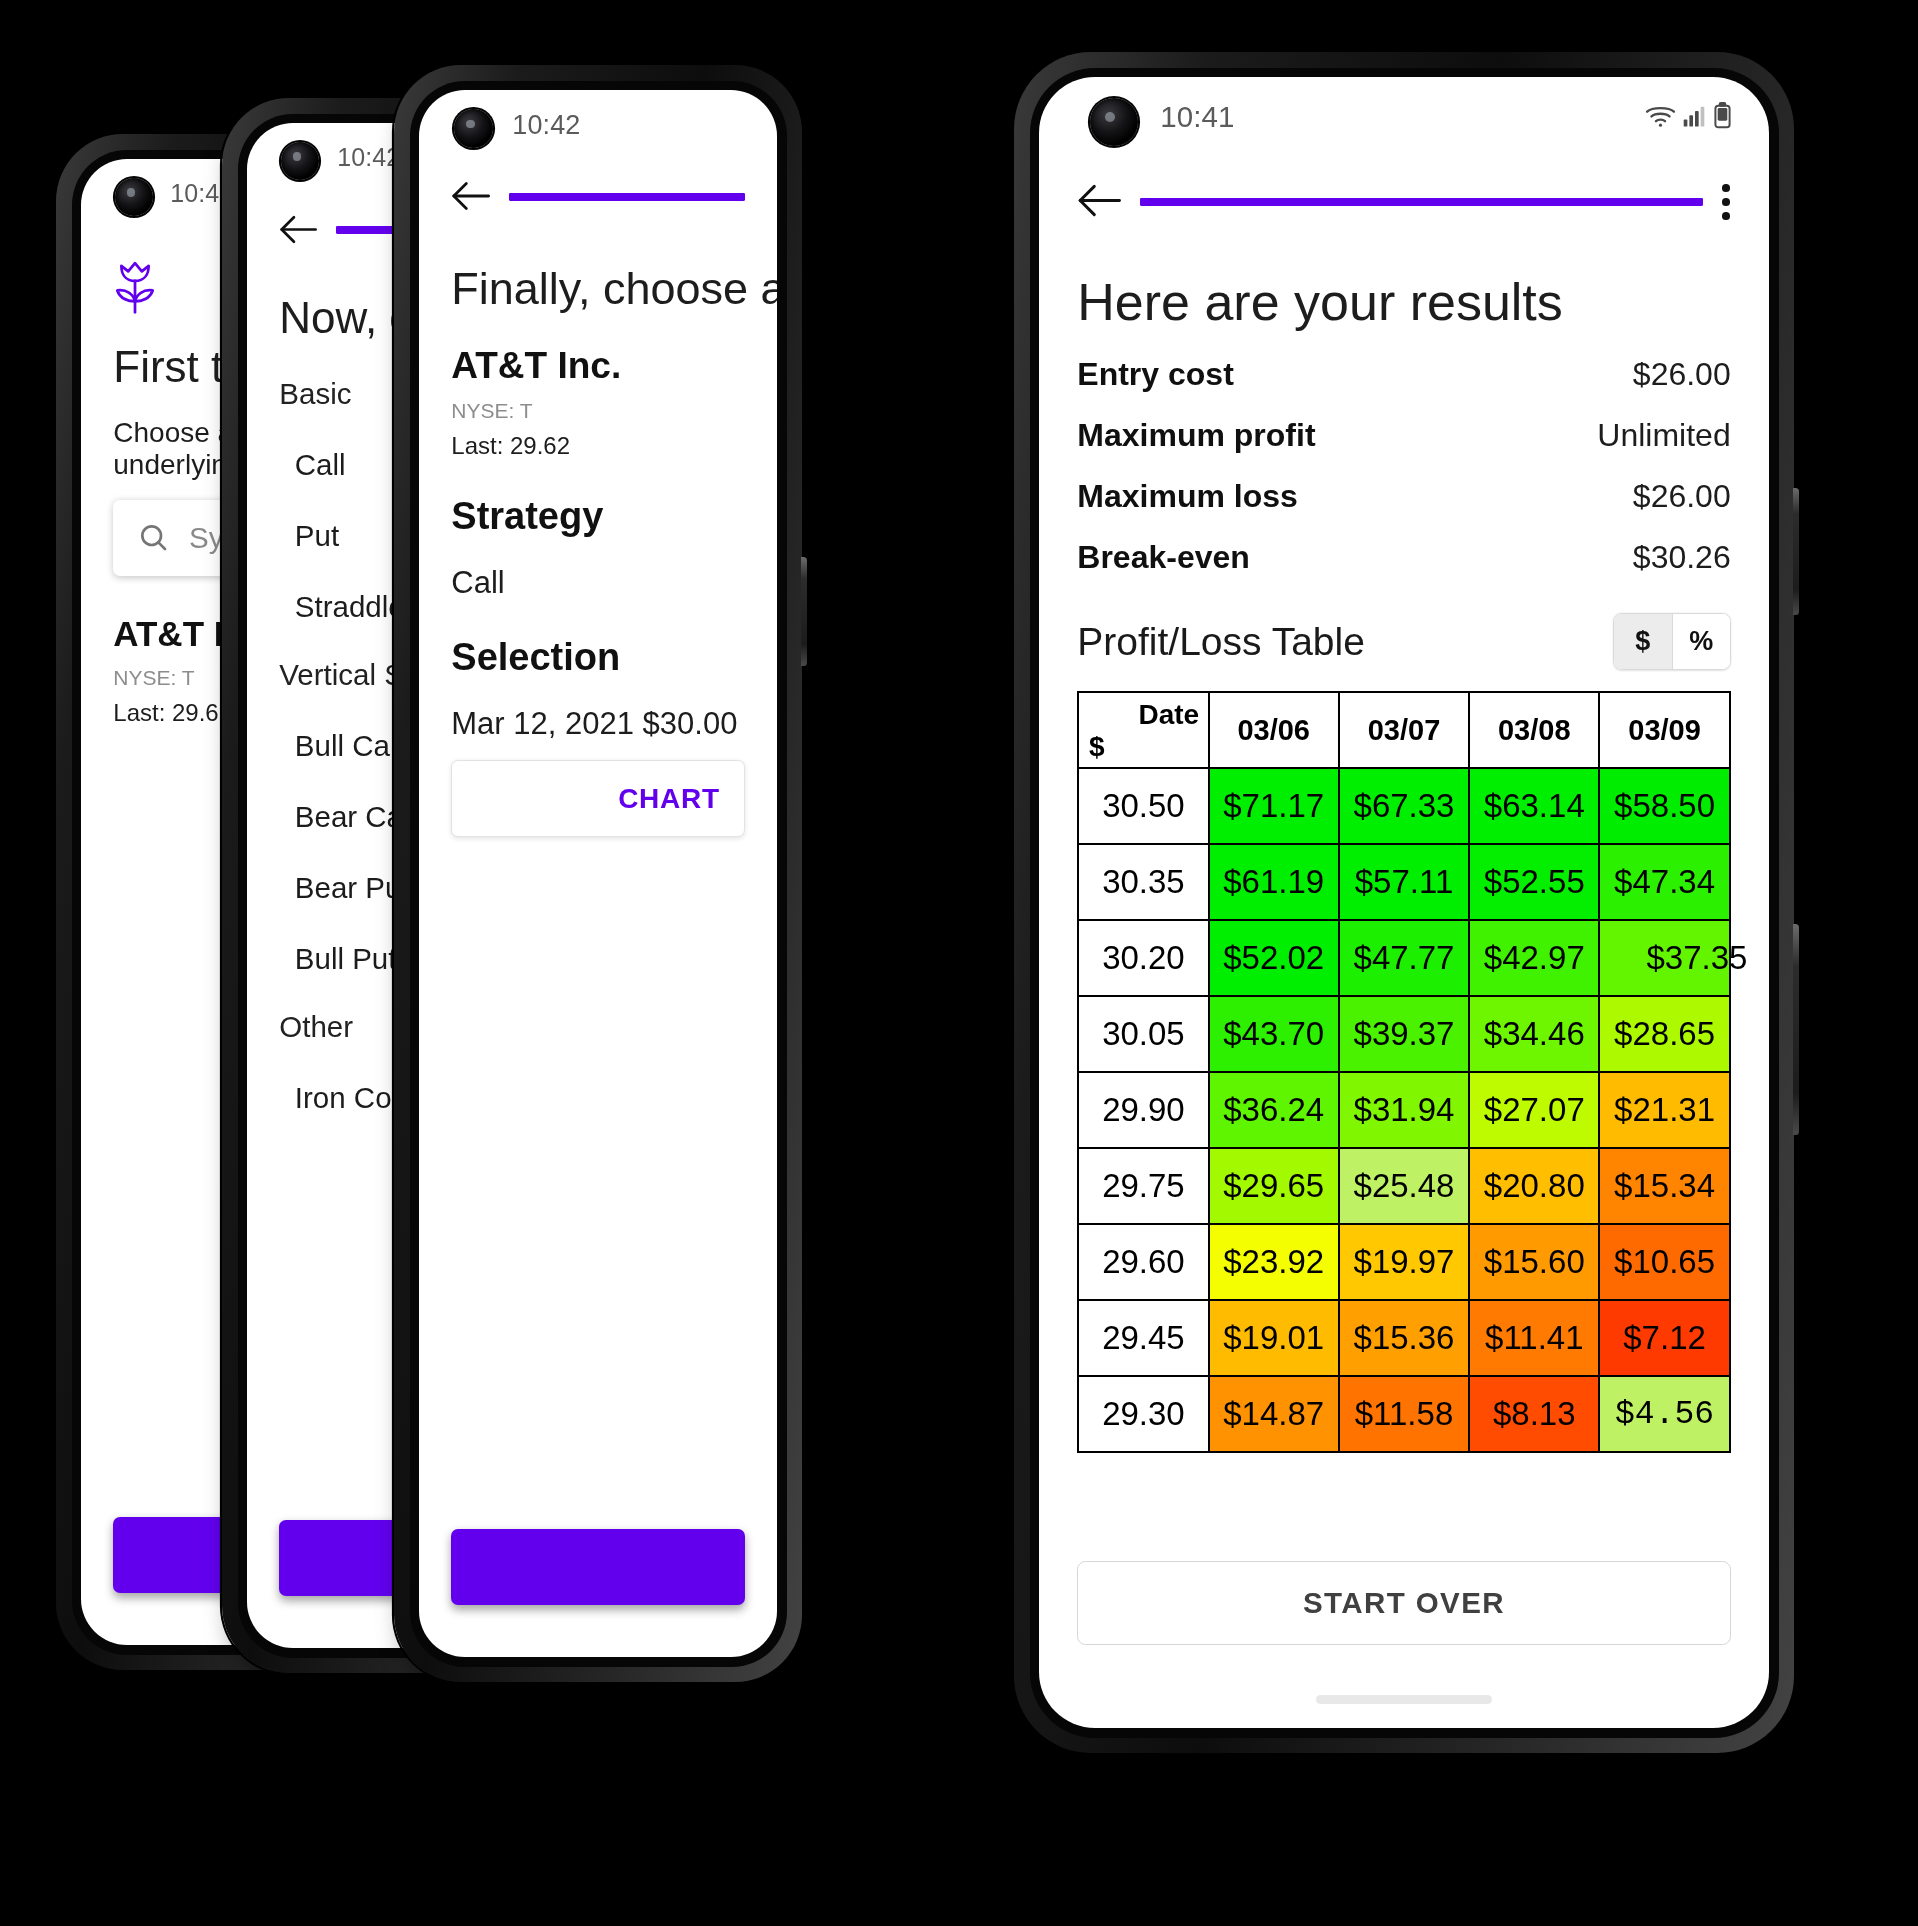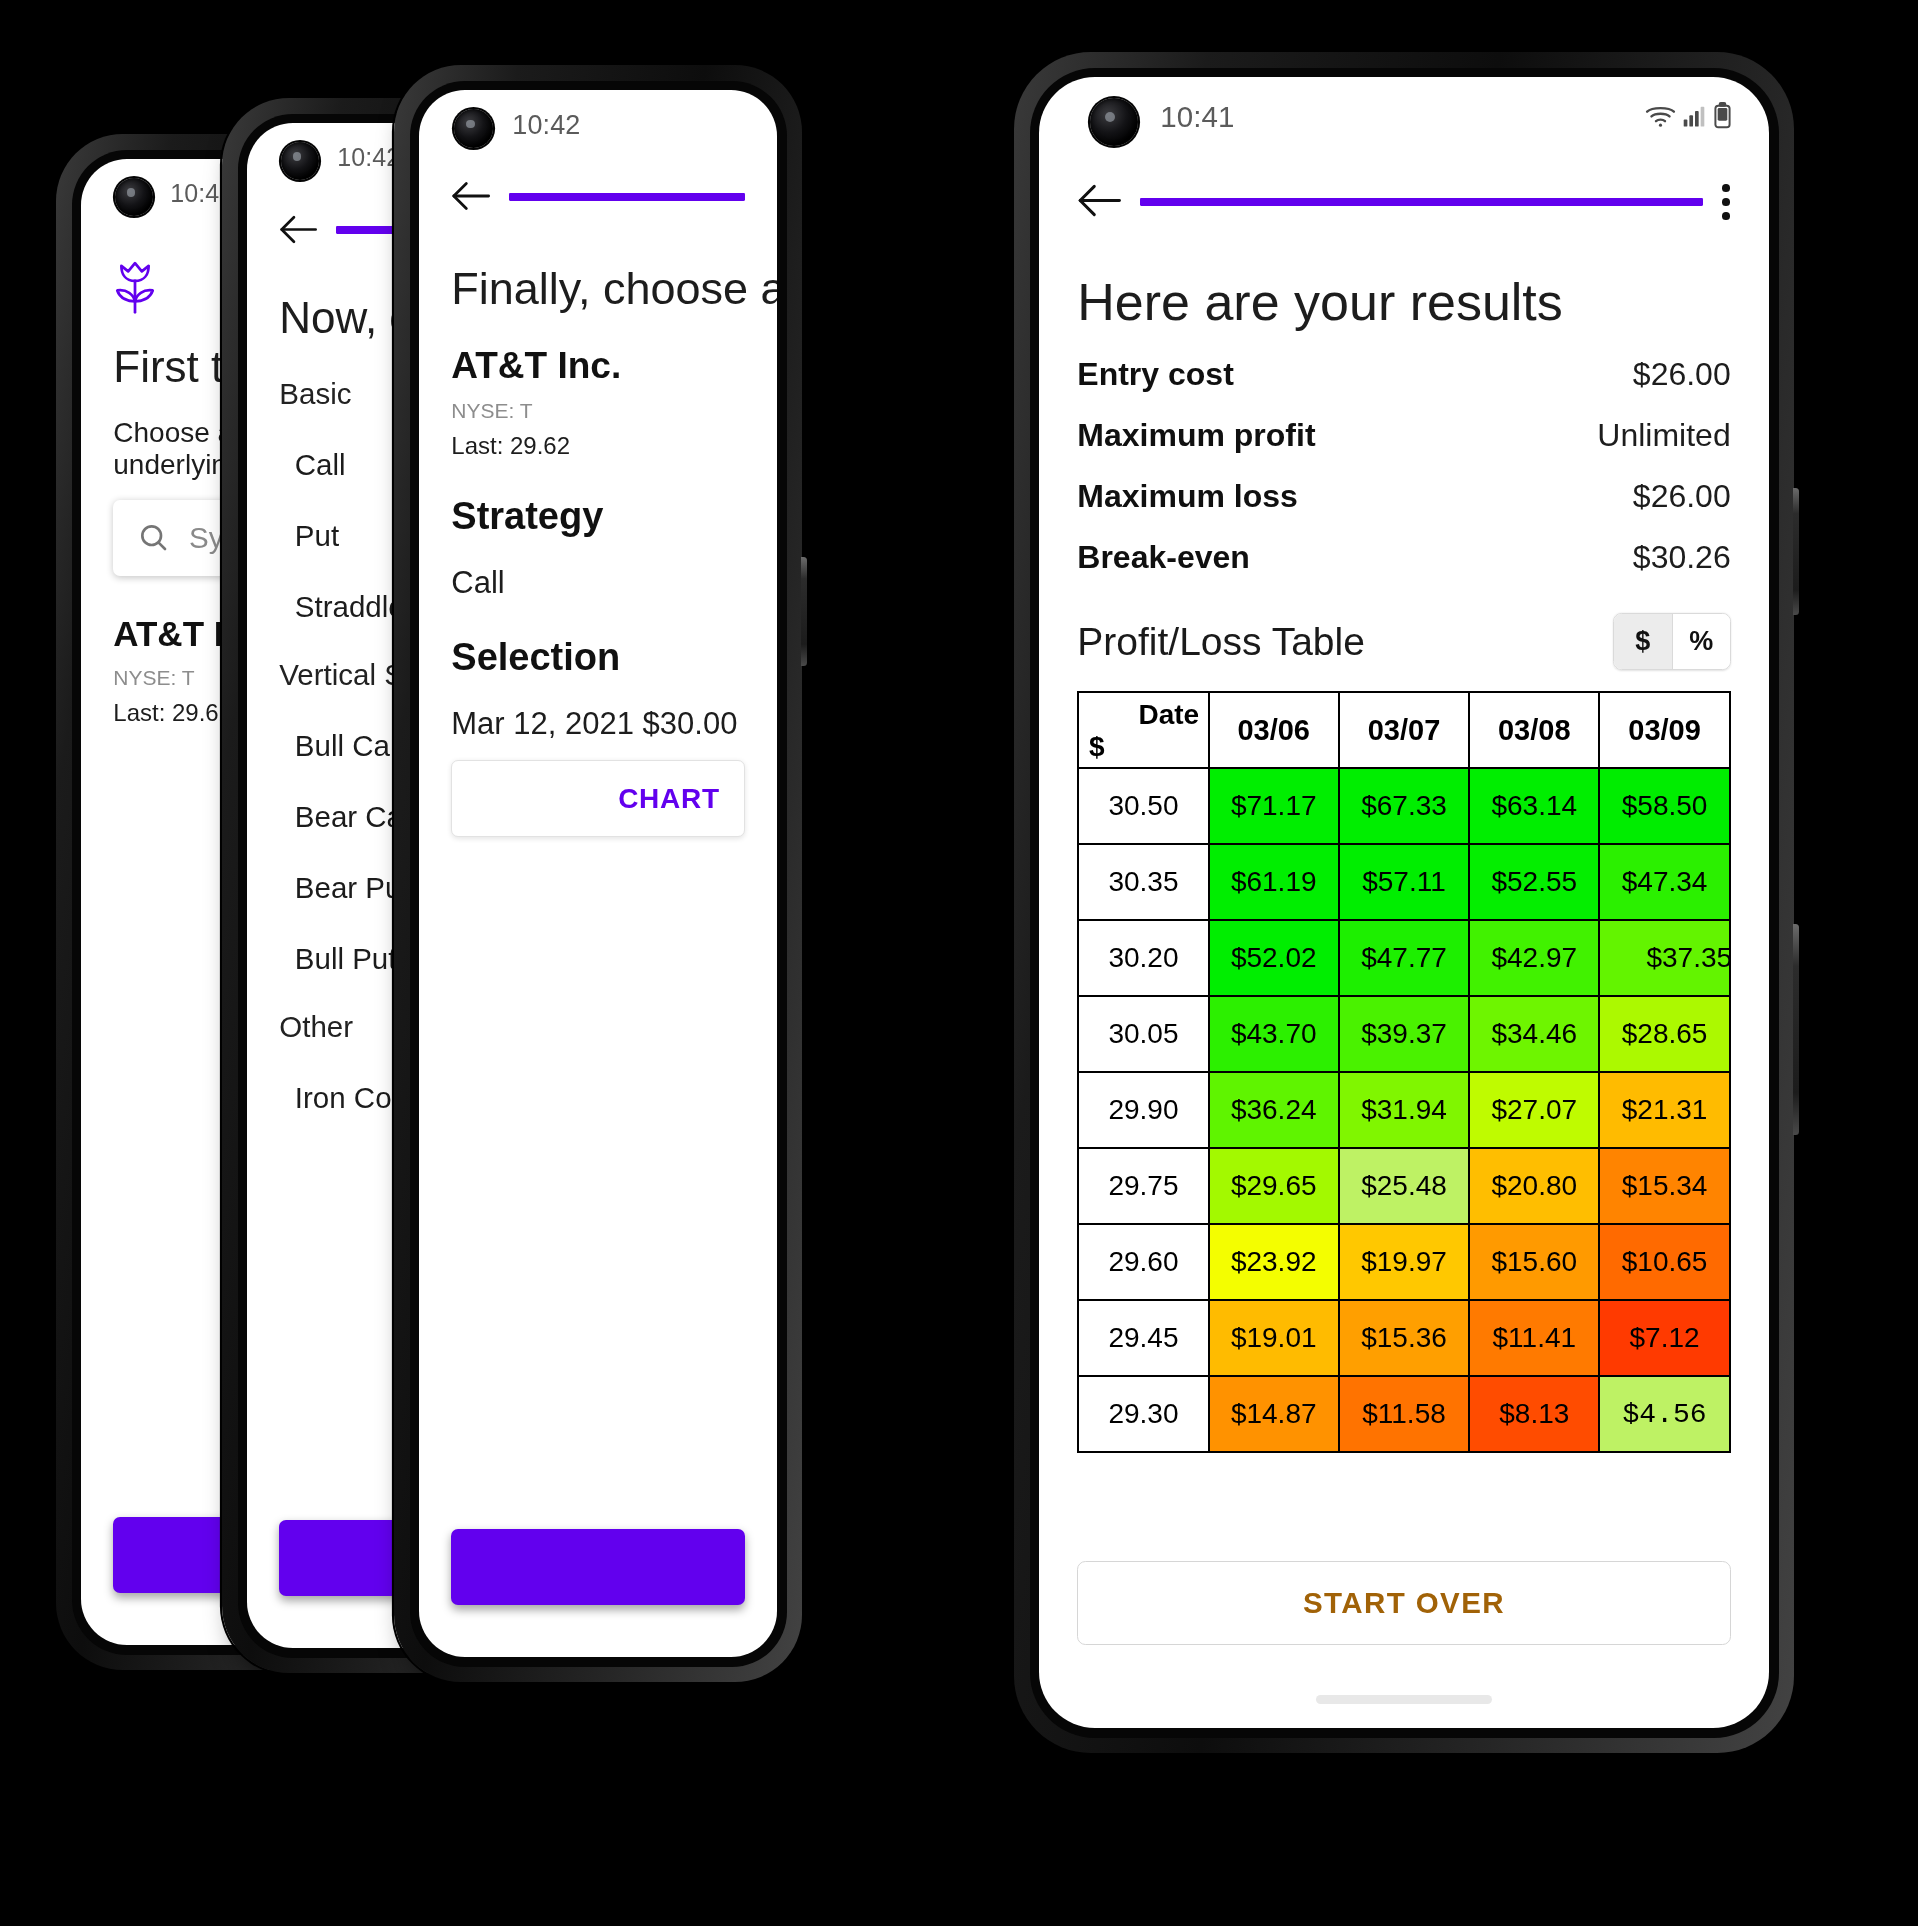--- a/index.html
+++ b/index.html
@@ -210,21 +210,21 @@
     margin-top:21px;
     width:100%;
     border-collapse:collapse;
     table-layout:fixed;
     border:2.8px solid #000;
   }
   table.pl td, table.pl th{
     border:2.1px solid #000;
     text-align:center;
     height:76px;
-    font-size:28px;
+    font-size:33px;
     color:#000;
     font-weight:400;
     background:#fff;
   }
   table.pl th{ font-weight:700; font-size:29px; }
   td.rowhead{ font-weight:700; font-size:29px; background:#fff;}
   th.corner{
     position:relative;
     padding:12px;
     height:90px;
@@ -238,21 +238,21 @@
   th.corner .s{ position:absolute; left:9.8px; bottom:4.2px; font-size:28px; font-weight:700; }
 
   .startover{
     position:absolute;
     left:38px; right:38px;
     bottom:83px;
     height:84px;
     background:#fff;
     border:0.7px solid #d6d6d6;
     border-radius:8.4px;
-    color:#a16207;
+    color:#404040;
     font-size:29.5px;
     font-weight:700;
     letter-spacing:1.4px;
     cursor:pointer;
     font-family:"Liberation Sans", sans-serif;
   }
   .home-ind{
     position:absolute;
     bottom:24px; left:50%;
     transform:translateX(-50%);

